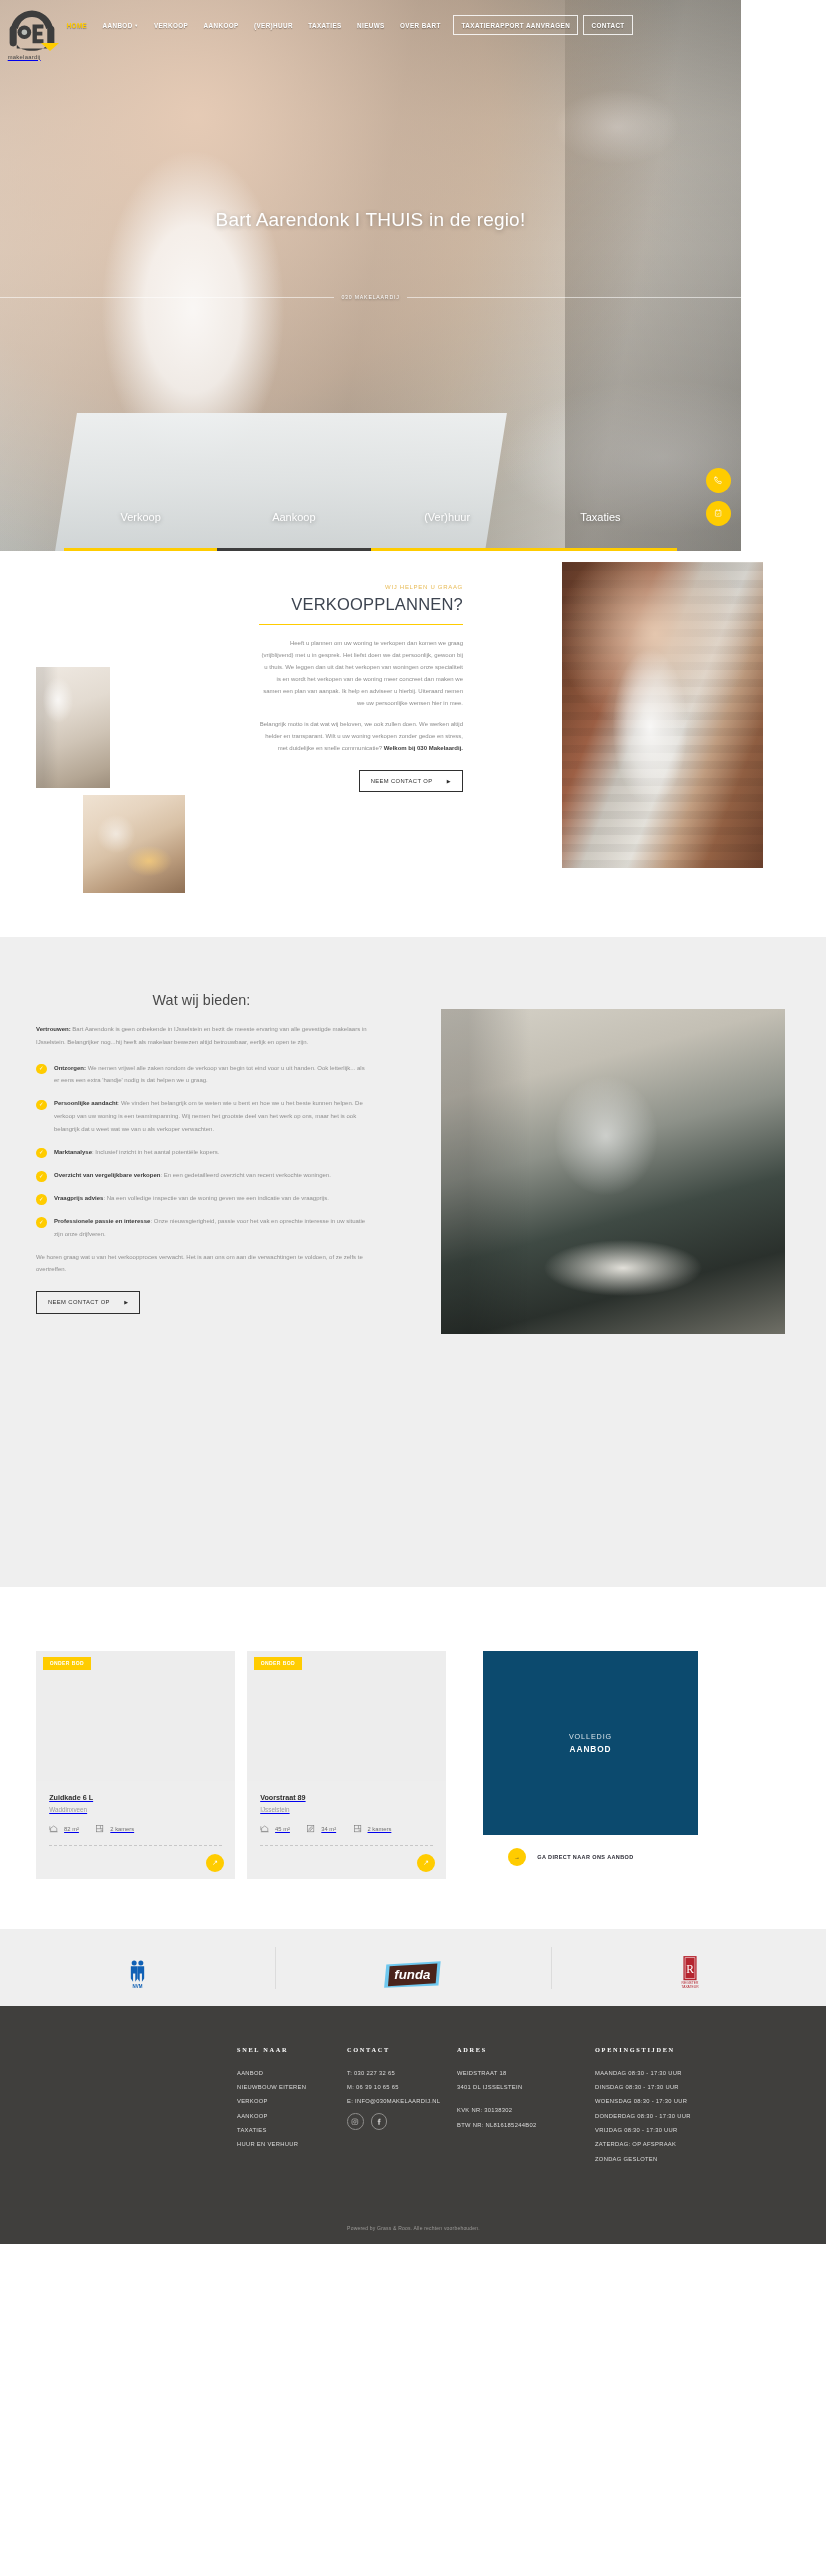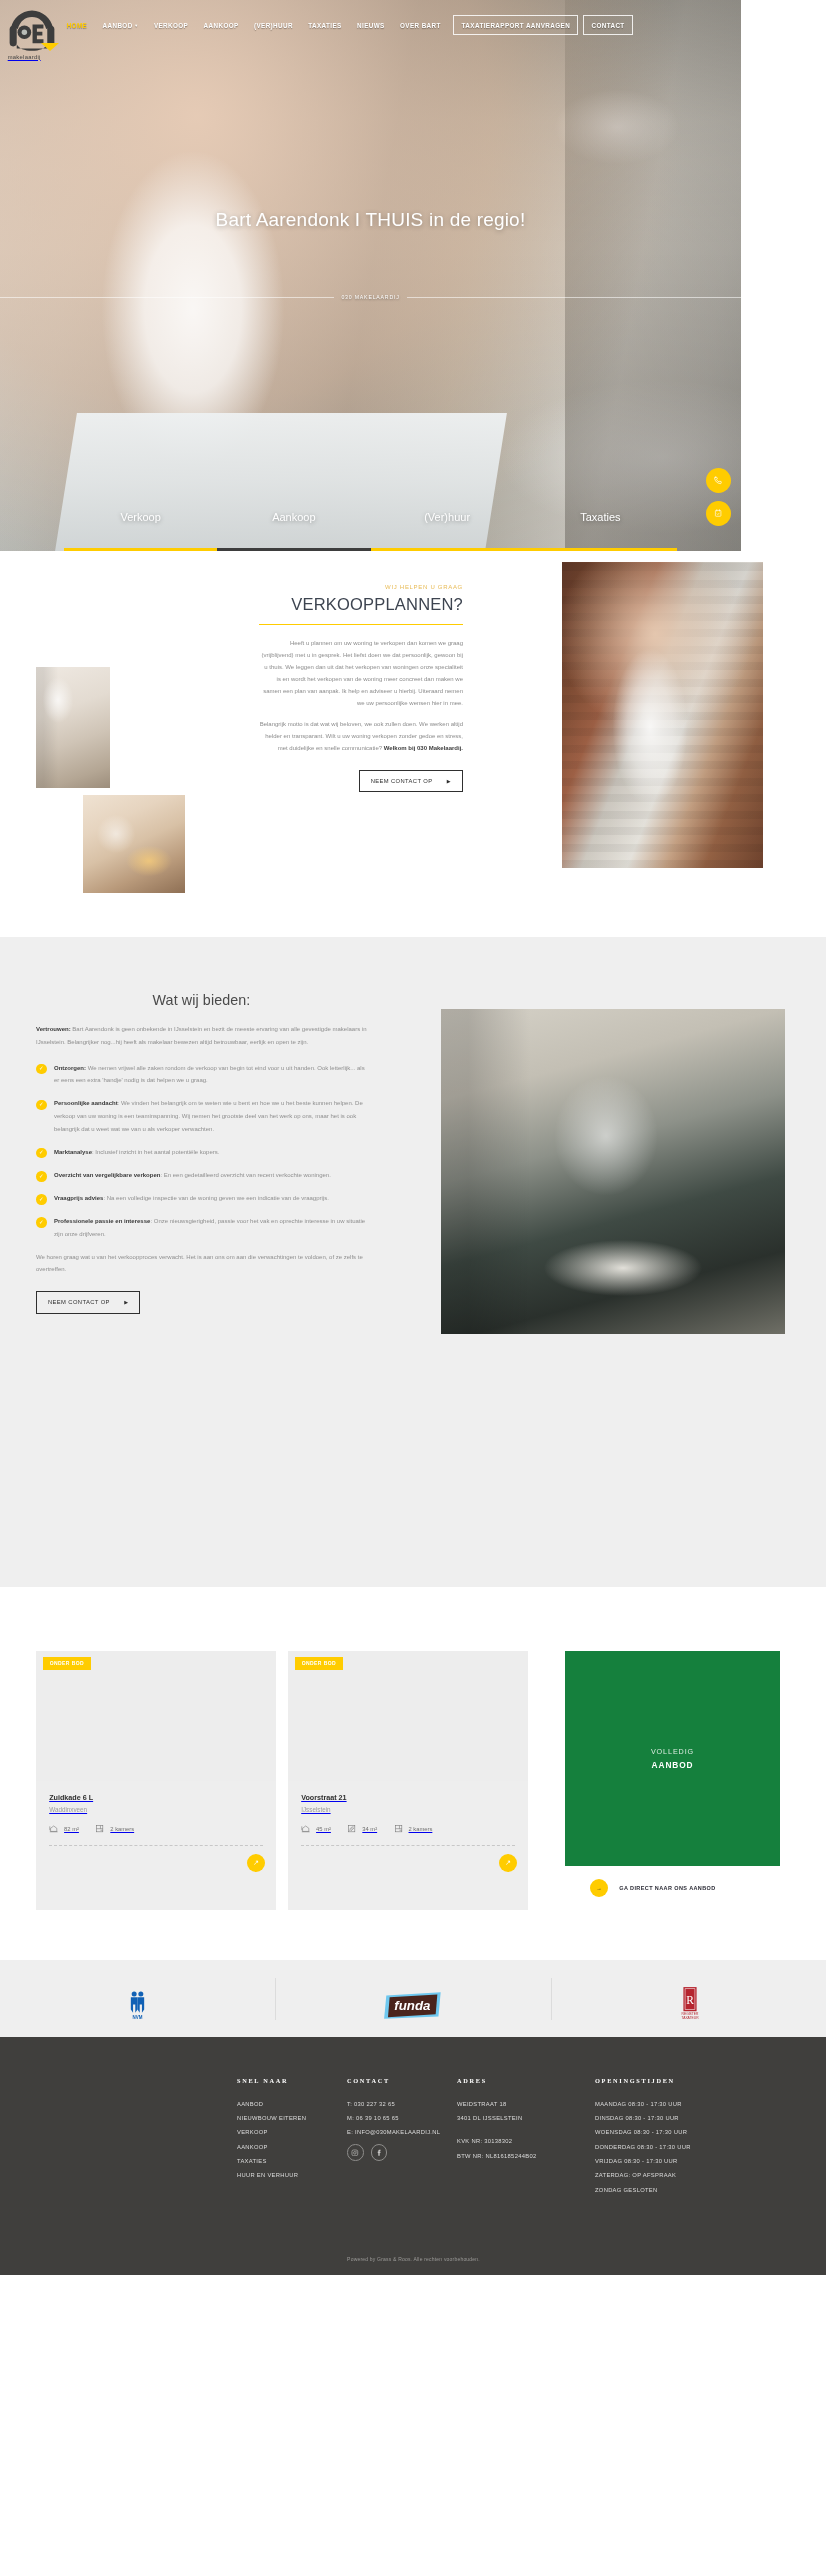--- a/index.html
+++ b/index.html
@@ -218,21 +218,21 @@
       radial-gradient(ellipse 72px 83px at 165px 127px, rgba(255,255,255,.55), rgba(255,255,255,0) 72%),
       radial-gradient(ellipse 110px 39px at 182px 259px, rgba(245,242,235,.9), rgba(245,242,235,0) 72%),
       linear-gradient(90deg, rgba(0,0,0,.18) 0 8%, rgba(0,0,0,0) 26%);
   }
 
   
   .sec-aanbod { position: relative; width: 827px; background: #fff; padding: 40px 0 50px; }
   .aanbod-head { margin-left: 36px; }
   .cards { display: flex; gap: 12px; margin: 24px 0 0 36px; }
   .card {
-    position: relative; width: 240px; background: #eeeeee;
+    position: relative; width: 199px; background: #eeeeee;
   }
   .card-img { height: 130px; position: relative; background: #ededed; }
   .badge {
     position: absolute; left: 7.2px; top: 5.5px;
     background: #ffcc00; color: #fff; font-size: 5px; font-weight: 700;
     letter-spacing: 0.4px; padding: 3.9px 6.6px;
   }
   .card-body { padding: 12px 13.2px 16.5px; position: relative; }
   .card-title { font-size: 7.2px; font-weight: 700; color: #2f2f2f; }
   .card-city { font-size: 6.3px; color: #9a9a9a; margin-top: 3.9px; }
@@ -242,21 +242,21 @@
   .card-fab {
     position: absolute; right: 11px; bottom: -8.8px;
     width: 18px; height: 18px; border-radius: 50%;
     background: #ffcc00; color: #fff; font-size: 7.2px;
     display: flex; align-items: center; justify-content: center;
   }
   .card-wide {
     position: relative; width: 240px;
   }
   .card-wide-img {
-    height: 215px; background: #15803d;
+    height: 184px; background: #0c4a6e;
     display: flex; flex-direction: column; align-items: center; justify-content: center; margin-left: 25px;
   }
   .cw-1 { color: rgba(255,255,255,.85); font-size: 7.2px; letter-spacing: 0.9px; font-weight: 300; }
   .cw-2 { color: #fff; font-size: 8.3px; letter-spacing: 0.9px; font-weight: 700; margin-top: 3.9px; }
   .cw-cta {
     background: #fff; padding: 13.2px 14.3px; display: flex; align-items: center; gap: 11px;
     width: 196px; margin-left: 36px; text-decoration: none;
   }
   .cw-circle {
     width: 18px; height: 18px; border-radius: 50%; background: #ffcc00; color: #fff;
@@ -454,21 +454,21 @@
         <div class="card-div"></div>
         <span class="card-fab">↗</span>
       </div>
     </a>
 
     <a class="card" href="#">
       <div class="card-img">
         <span class="badge">ONDER BOD</span>
       </div>
       <div class="card-body">
-        <div class="card-title">Voorstraat 21</div>
+        <div class="card-title">Voorstraat 89</div>
         <div class="card-city">IJsselstein</div>
         <div class="card-specs">
           <span class="spec">
             <svg width="9.4" height="9.4" viewBox="0 0 24 24" fill="none" stroke="#6f6f6f" stroke-width="1.4">
                 <path d="M4 11l8-6 8 6v8H4z"></path>
                 <path d="M2 20h20M2 6v10"></path>
               </svg>
             <span>45 m²</span>
           </span>
           <span class="spec">

